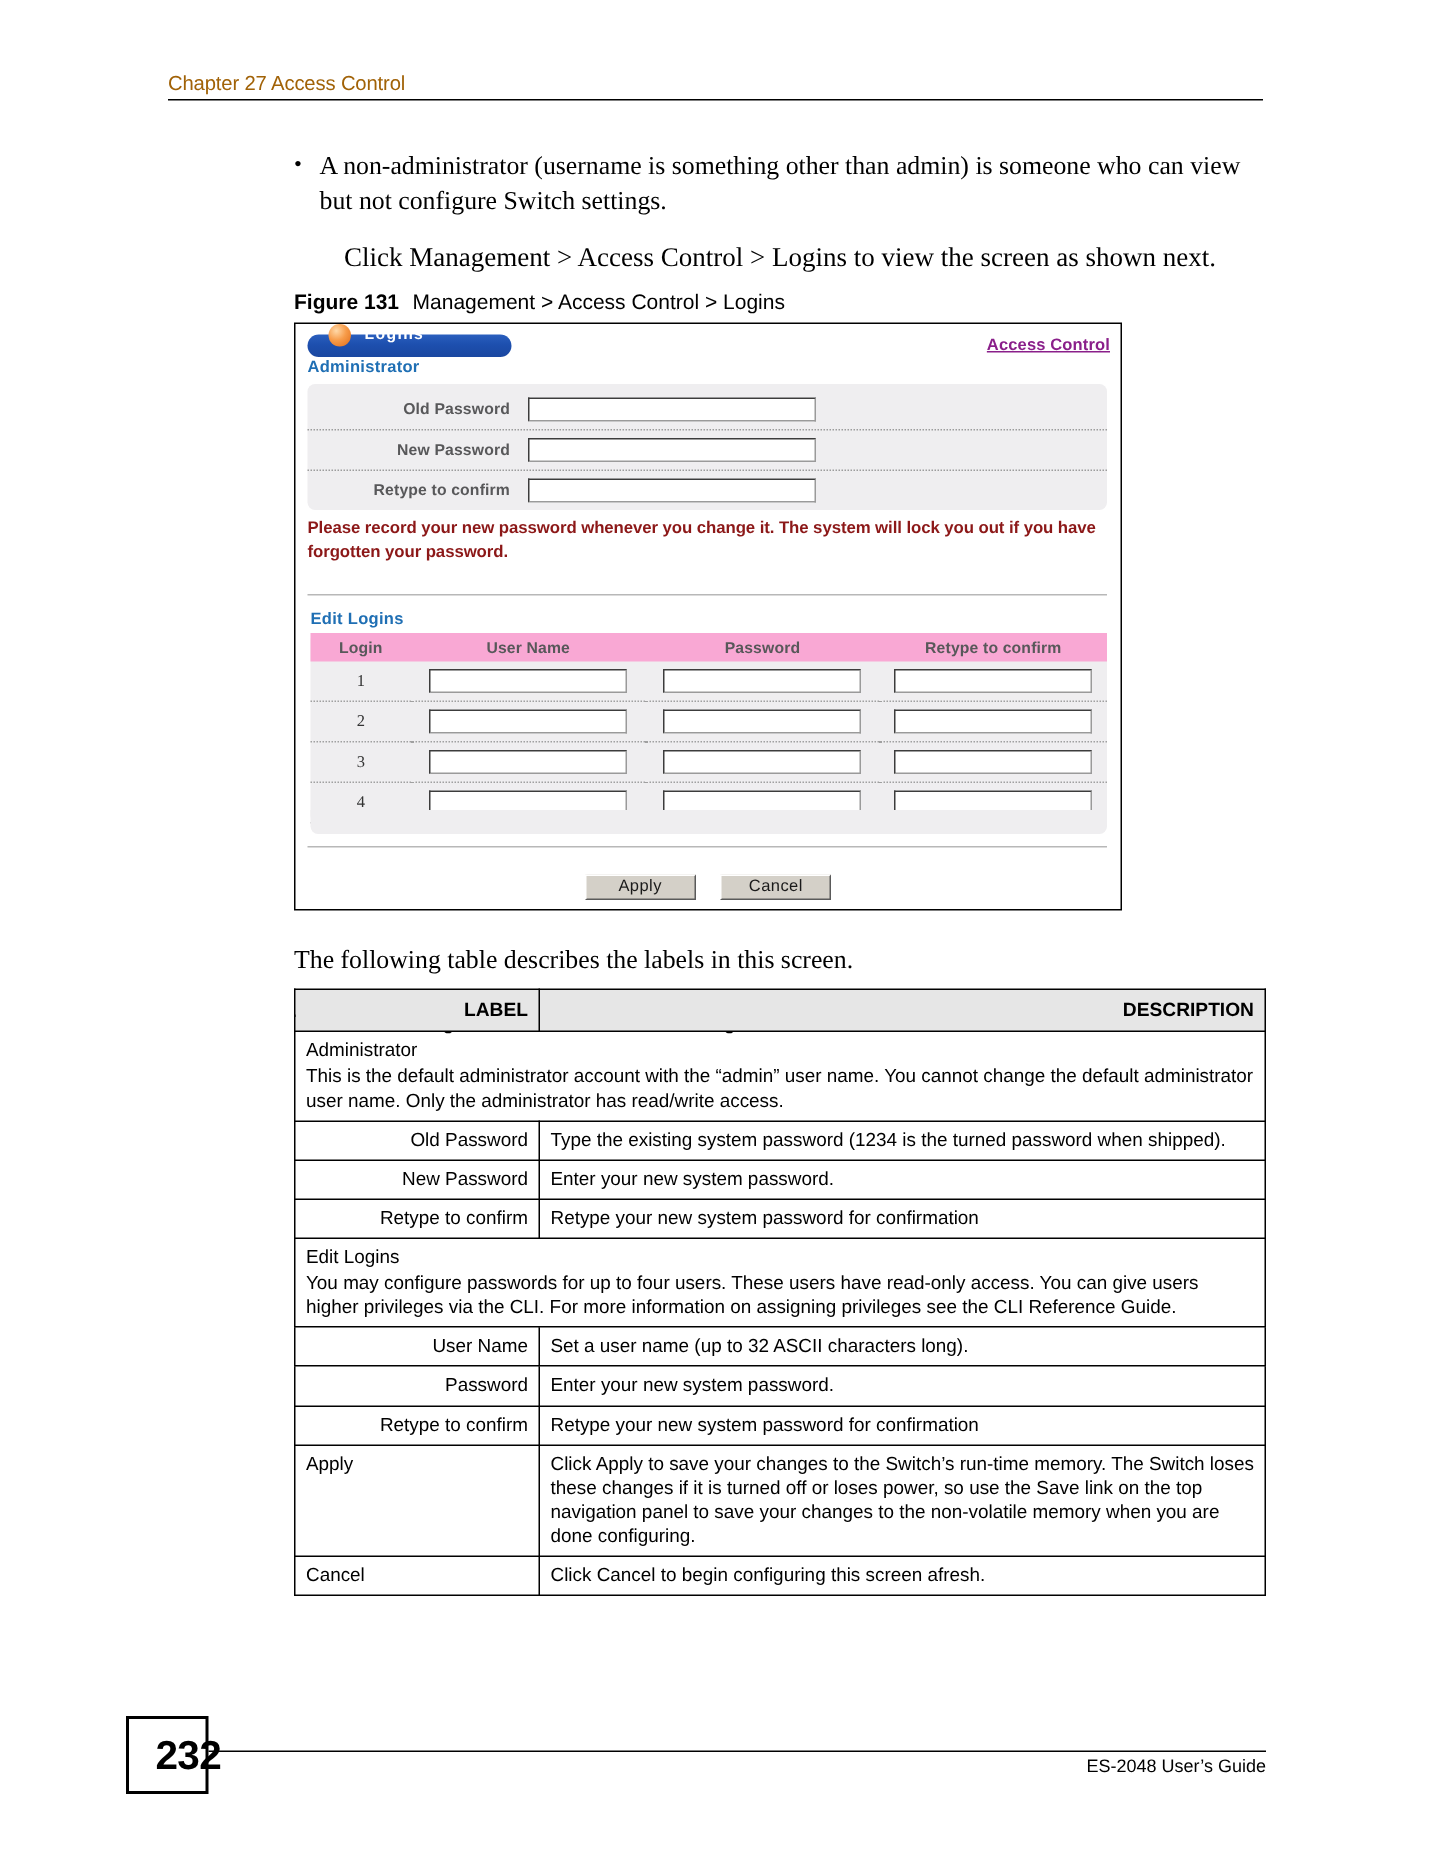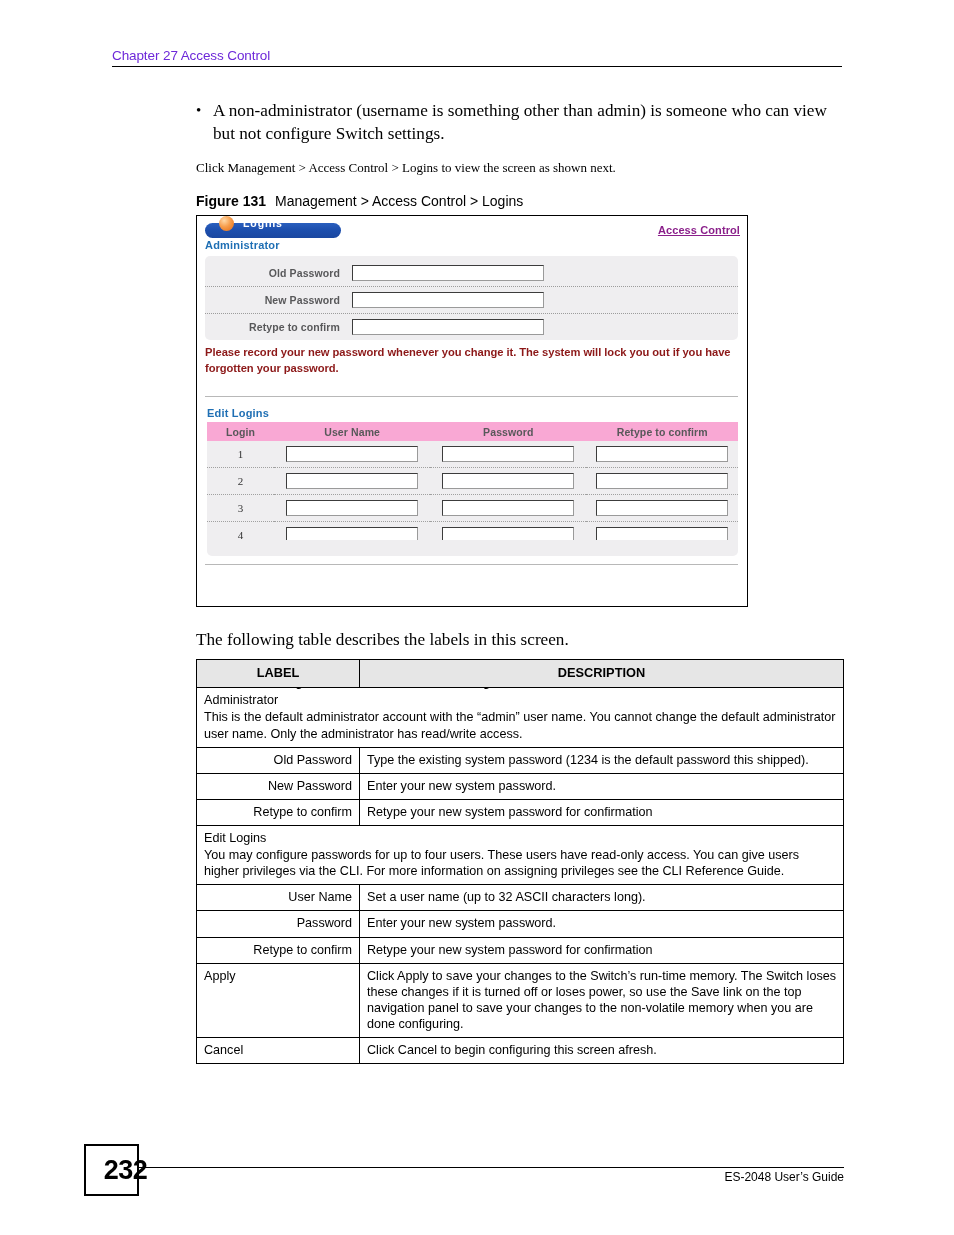--- a/index.html
+++ b/index.html
@@ -20,21 +20,21 @@
   .page-header {
     position: absolute;
     left: 112px;
     top: 48px;
     width: 730px;
   }
   .page-header .hdr-text {
     font-family: "Liberation Sans", sans-serif;
     font-size: 13.5px;
     letter-spacing: -0.1px;
-    color: #6d28d9;
+    color: #a16207;
     padding-bottom: 3px;
   }
   .page-header .hdr-rule {
     border-bottom: 1.6px solid #000;
   }
 
   
   .content {
     position: absolute;
     left: 196px;
@@ -49,23 +49,24 @@
   }
   .bullet-dot {
     width: 17px;
     flex: 0 0 17px;
     text-align: left;
     font-size: 15px;
     line-height: 1.45;
   }
   .bullet-text { flex: 1; }
   .para {
-    font-size: 13px;
+    font-size: 18px;
     line-height: 1.35;
     margin-top: 14px;
+    text-align: center;
   }
   b { font-weight: normal; }
 
   
   .fig-caption {
     position: absolute;
     left: 196px;
     top: 193px;
     font-family: "Liberation Sans", sans-serif;
     font-size: 14px;
@@ -315,21 +316,21 @@
     color: #000;
   }
   .desc-table td, .desc-table th {
     border: 1.3px solid #000;
     vertical-align: top;
     padding: 4px 7px 5px;
   }
   .desc-table thead th {
     background: #e6e6e6;
     font-weight: bold;
-    text-align: center;
+    text-align: right;
     font-size: 12.8px;
     padding: 5px 7px 6px;
   }
   .col-label  { width: 148px; }
   .td-sub {
     text-align: right;
     padding-right: 9px;
   }
   .td-group { }
   .grp-title { margin-bottom: 1px; }
@@ -459,20 +460,24 @@
           <td><span class="cell-input"></span></td>
           <td><span class="cell-input"></span></td>
           <td><span class="cell-input"></span></td>
         </tr>
       </tbody>
     </table>
     <div class="table-foot-pad"></div>
 
     <div class="hr-line bottom"></div>
 
+    <div class="btn-row">
+      <span class="btn">Apply</span>
+      <span class="btn">Cancel</span>
+    </div>
 
   </div>
 </div>
 
 <div class="after-fig">The following table describes the labels in this screen.</div>
 
 <div class="tbl-caption">
   <span class="cap-num">Table 90</span><span class="cap-sep"></span><span>Management &gt; Access Control &gt; Logins</span>
 </div>
 
@@ -485,21 +490,21 @@
   </thead>
   <tbody>
     <tr>
       <td class="td-group" colspan="2">
         <div class="grp-title">Administrator</div>
         <div>This is the default administrator account with the “admin” user name. You cannot change the default administrator user name. Only the administrator has read/write access.</div>
       </td>
     </tr>
     <tr>
       <td class="td-sub">Old Password</td>
-      <td><span>Type the existing system password (</span><b>1234</b><span> is the default password this shipped).</span></td>
+      <td><span>Type the existing system password (</span><b>1234</b><span> is the turned password when shipped).</span></td>
     </tr>
     <tr>
       <td class="td-sub">New Password</td>
       <td>Enter your new system password.</td>
     </tr>
     <tr>
       <td class="td-sub">Retype to confirm</td>
       <td>Retype your new system password for confirmation</td>
     </tr>
     <tr>

